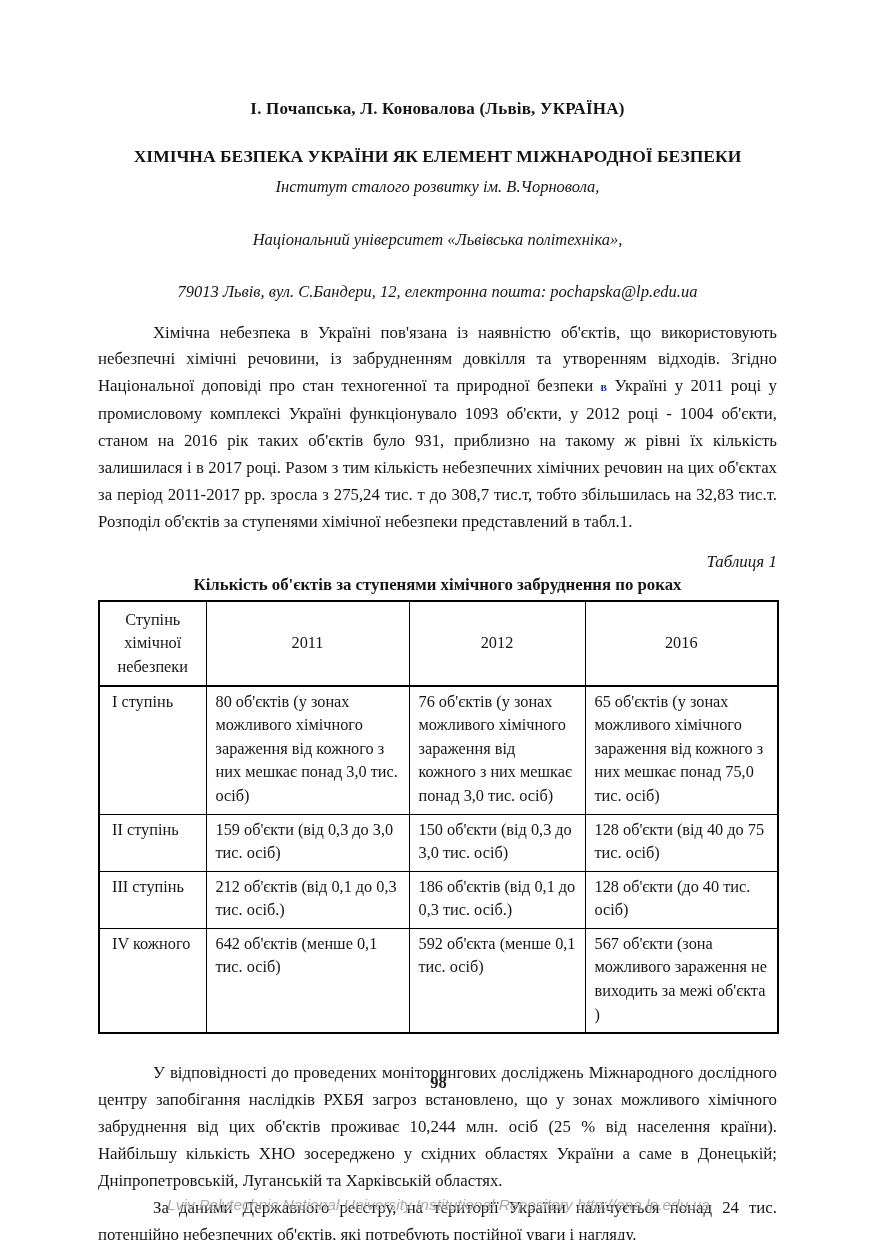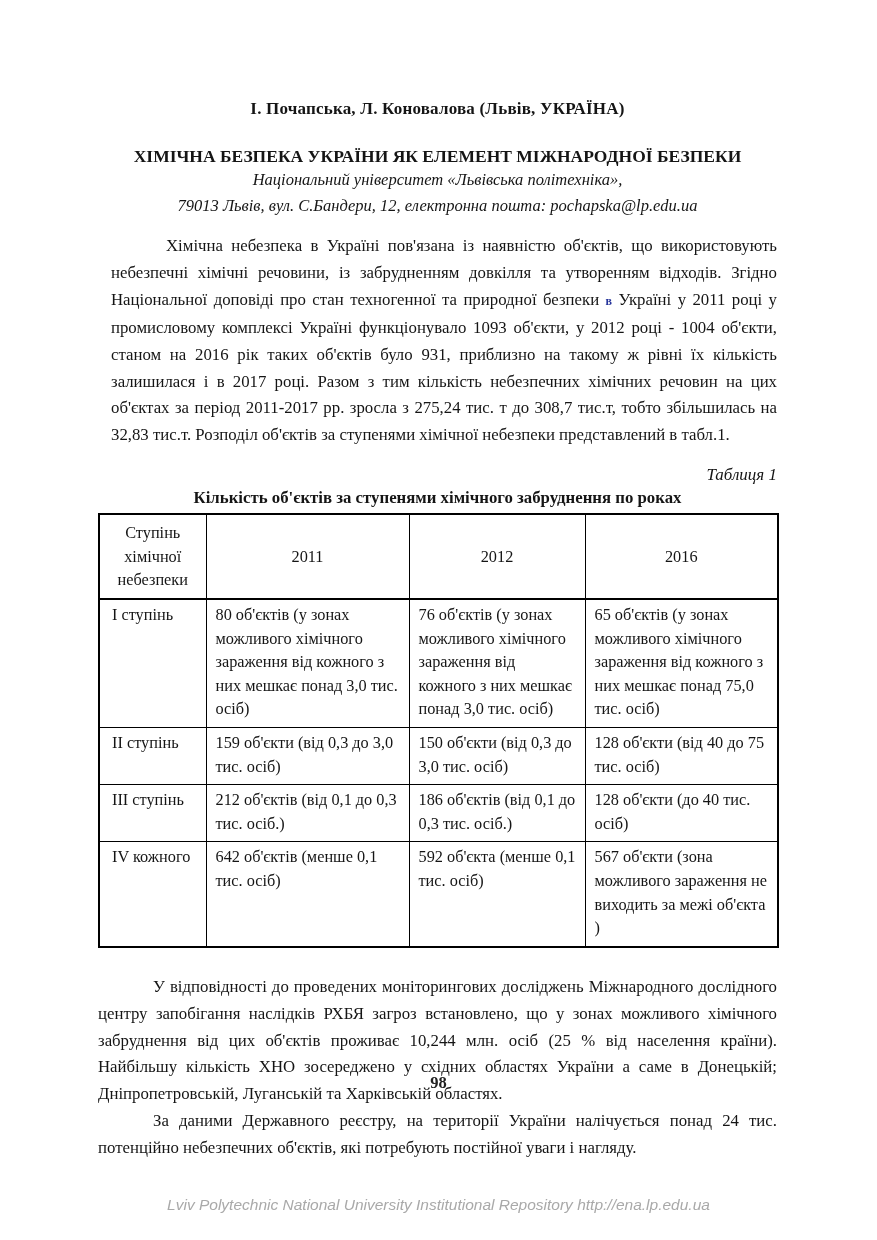--- a/index.html
+++ b/index.html
@@ -25,30 +25,31 @@
     margin-top:27px;
     text-align:center;
     font-weight:bold;
     font-size:17.5px;
   }
   .affil{
     text-align:center;
     font-style:italic;
     font-size:16.5px;
     line-height:25.5px;
+    margin-top:27px;
   }
   .affil-first{margin-top:7px;}
   .par{
     margin:0;
     text-align:justify;
     text-indent:55px;
     font-size:16.8px;
     line-height:26.9px;
   }
-  .par-first{margin-top:15px;margin-left:13px;}
+  .par-first{margin-top:15px;}
   .inline-link{
     color:#27359b;
     font-size:12px;
     font-weight:bold;
     cursor:pointer;
   }
   .table-caption{
     margin-top:16px;
     text-align:right;
     font-style:italic;
@@ -106,20 +107,21 @@
 </head>
 <body>
 
 <div class="page">
   <div class="content">
 
     <div class="authors">І. Почапська, Л. Коновалова (Львів, УКРАЇНА)</div>
 
     <div class="paper-title">ХІМІЧНА БЕЗПЕКА УКРАЇНИ ЯК ЕЛЕМЕНТ МІЖНАРОДНОЇ БЕЗПЕКИ</div>
 
+    <div class="affil affil-first">Інститут сталого розвитку ім. В.Чорновола,</div>
     <div class="affil">Національний університет «Львівська політехніка»,</div>
     <div class="affil">79013 Львів, вул. С.Бандери, 12, електронна пошта: pochapska@lp.edu.ua</div>
 
     <p class="par par-first"><span>Хімічна небезпека в Україні пов'язана із наявністю об'єктів, що використовують небезпечні хімічні речовини, із забрудненням довкілля та утворенням відходів. Згідно Національної доповіді про стан техногенної та природної безпеки</span>
       <span class="inline-link">в</span>
       <span>Україні у 2011 році у промисловому комплексі Україні функціонувало 1093 об'єкти, у 2012 році - 1004 об'єкти, станом на 2016 рік таких об'єктів було 931, приблизно на такому ж рівні їх кількість залишилася і в 2017 році. Разом з тим кількість небезпечних хімічних речовин на цих об'єктах за період 2011-2017 рр. зросла з 275,24 тис. т до 308,7 тис.т, тобто збільшилась на 32,83 тис.т. Розподіл об'єктів за ступенями хімічної небезпеки представлений в табл.1.</span></p>
 
     <div class="table-caption">Таблиця 1</div>
     <div class="table-title">Кількість об'єктів за ступенями хімічного забруднення по роках</div>
 

